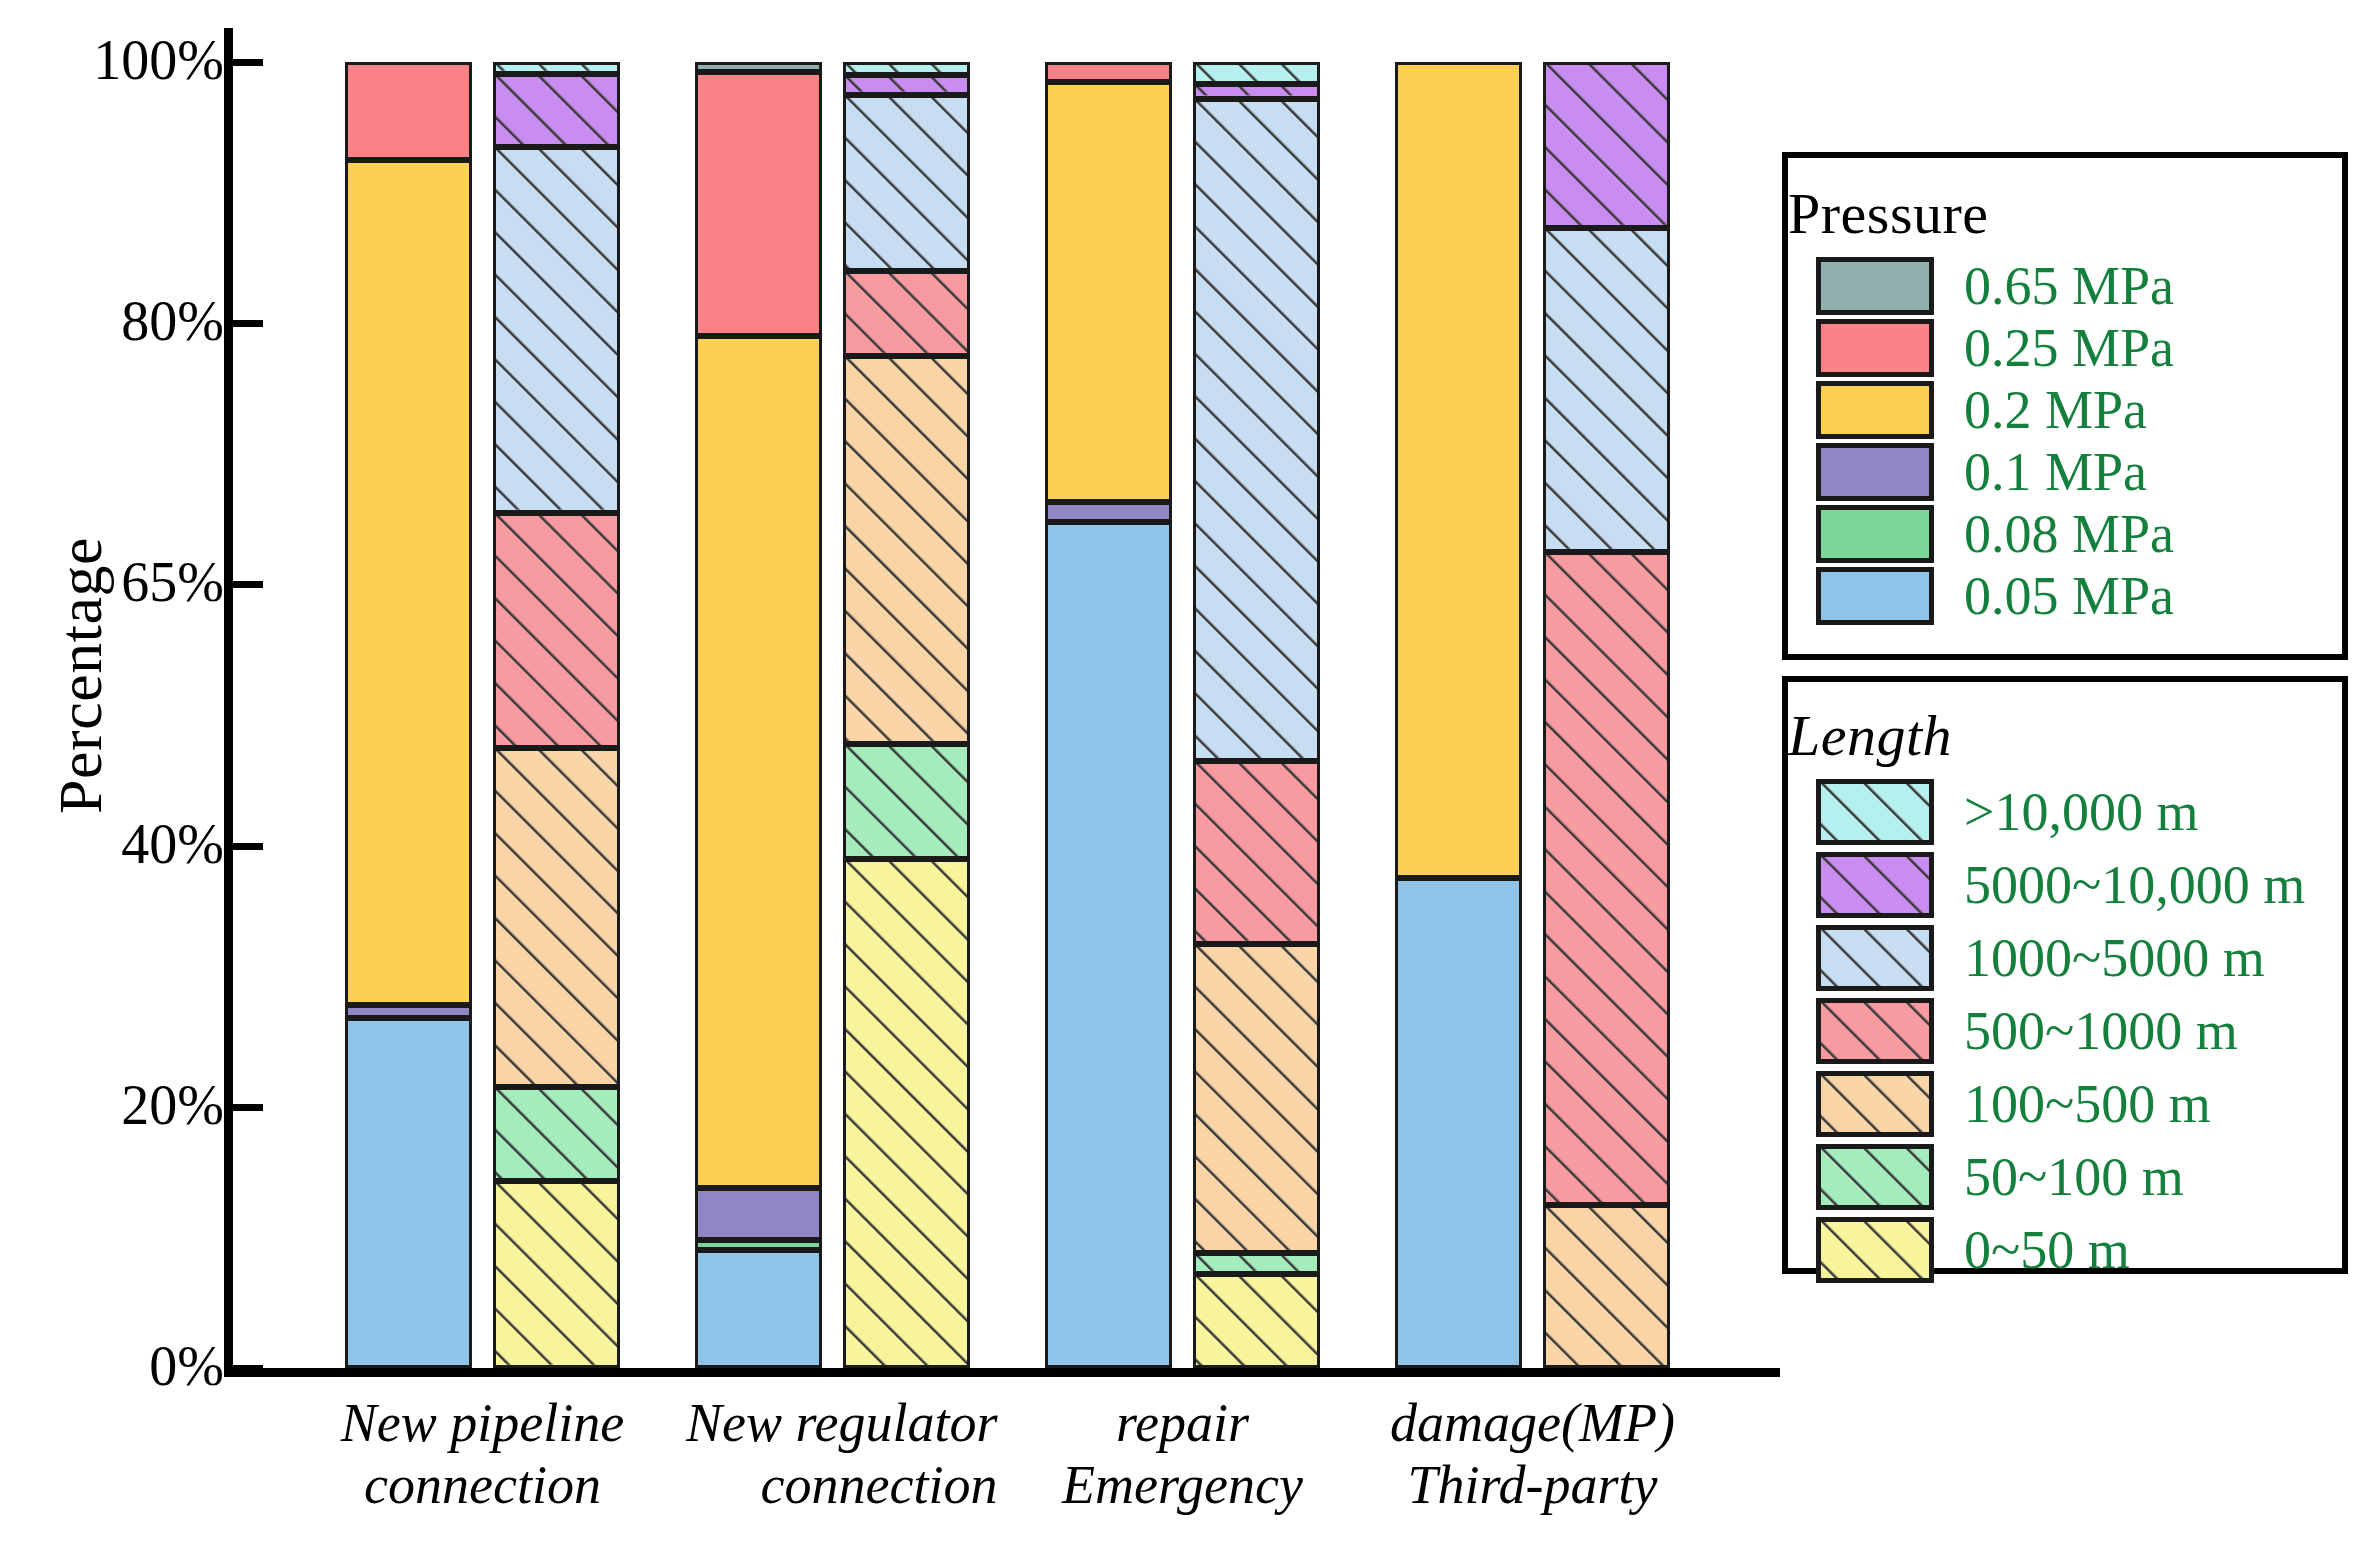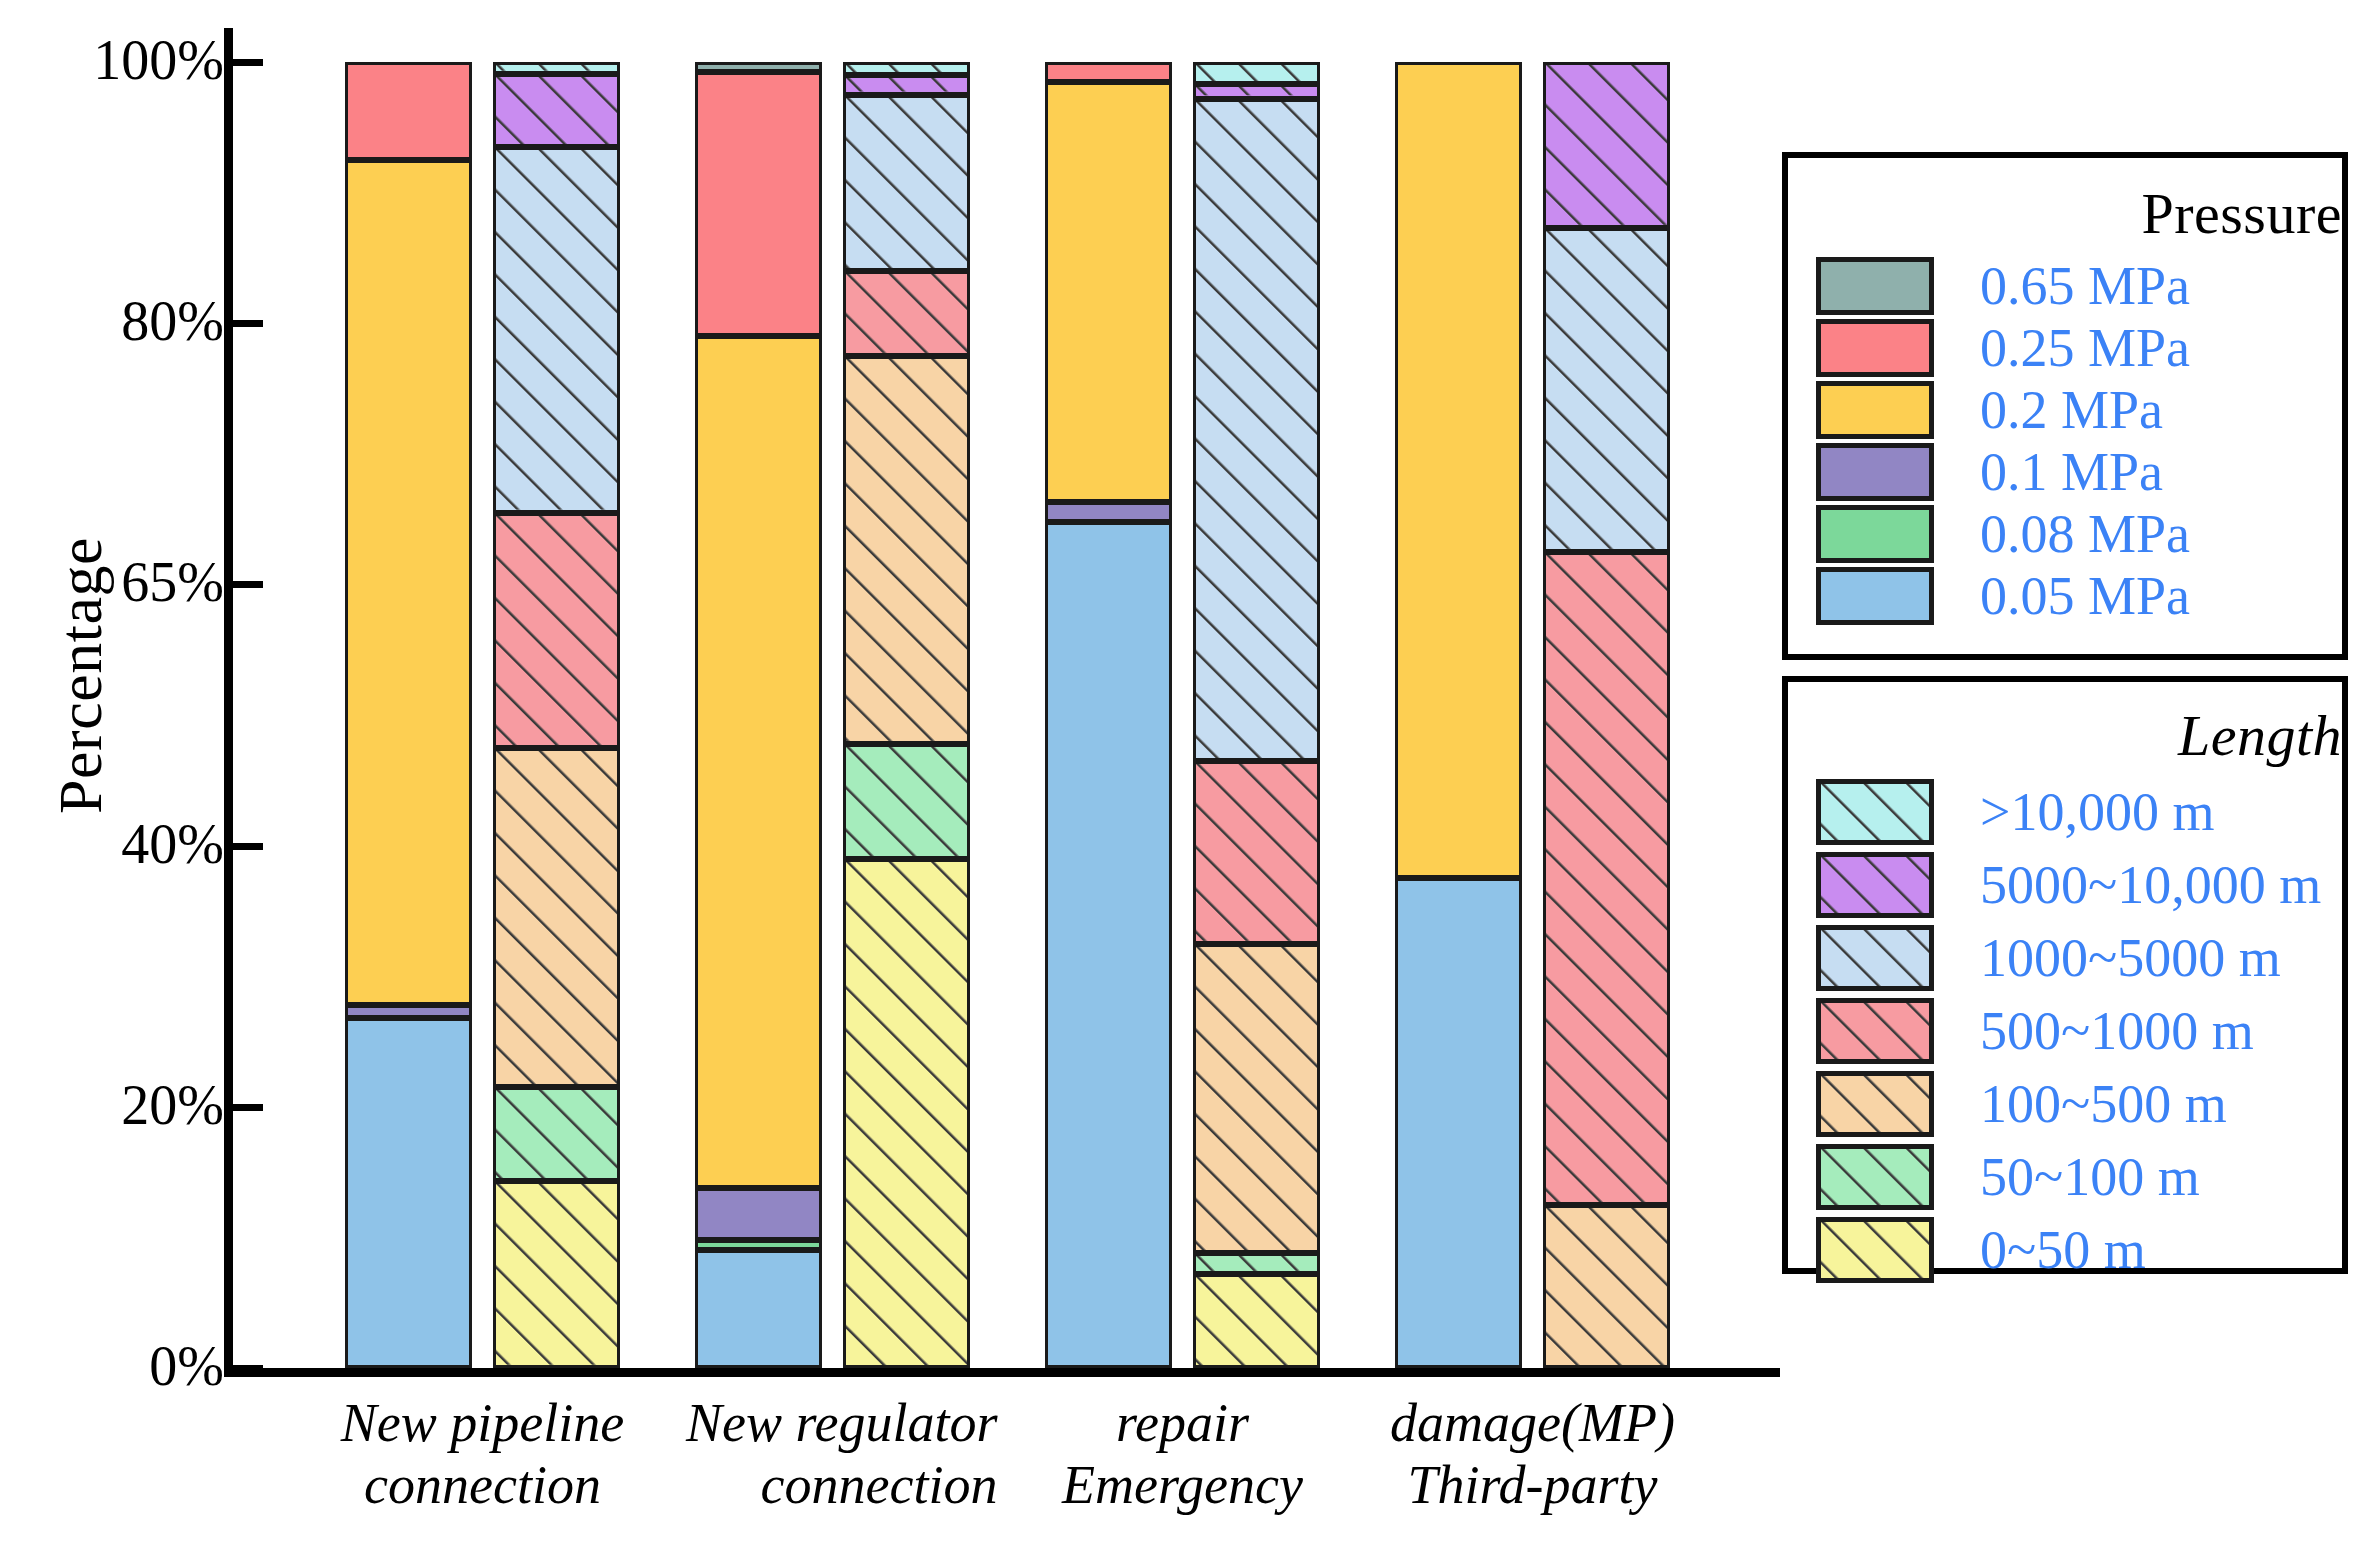--- a/index.html
+++ b/index.html
@@ -105,21 +105,21 @@
   .legend-box {
     position: absolute;
     border: 6px solid #000;
     background: #fff;
     box-sizing: border-box;
   }
   #legend-pressure { left: 1782px; top: 152px; width: 566px; height: 508px; }
   #legend-length   { left: 1782px; top: 676px; width: 566px; height: 598px; }
 
   .legend-title {
-    text-align: right;
+    text-align: left;
     font-size: 58px;
     color: #000;
     margin-top: 22px;
     margin-bottom: 8px;
     letter-spacing: 0.5px;
   }
   #legend-length .legend-title { margin-top: 20px; margin-bottom: 6px; font-style: italic; }
 
   .legend-row {
     display: flex;
@@ -135,22 +135,22 @@
     border: 5px solid #1a1a1a;
     box-sizing: border-box;
     flex: 0 0 auto;
     overflow: hidden;
     position: relative;
   }
   #legend-length .swatch { height: 66px; }
 
   .legend-text {
     font-size: 54px;
-    color: #3b82f6;
-    margin-left: 46px;
+    color: #15803d;
+    margin-left: 30px;
     white-space: nowrap;
     line-height: 1;
   }
 </style>
 </head>
 <body>
 
 <div id="chart-root">
 
   <div class="y-axis-title">Percentage</div>

